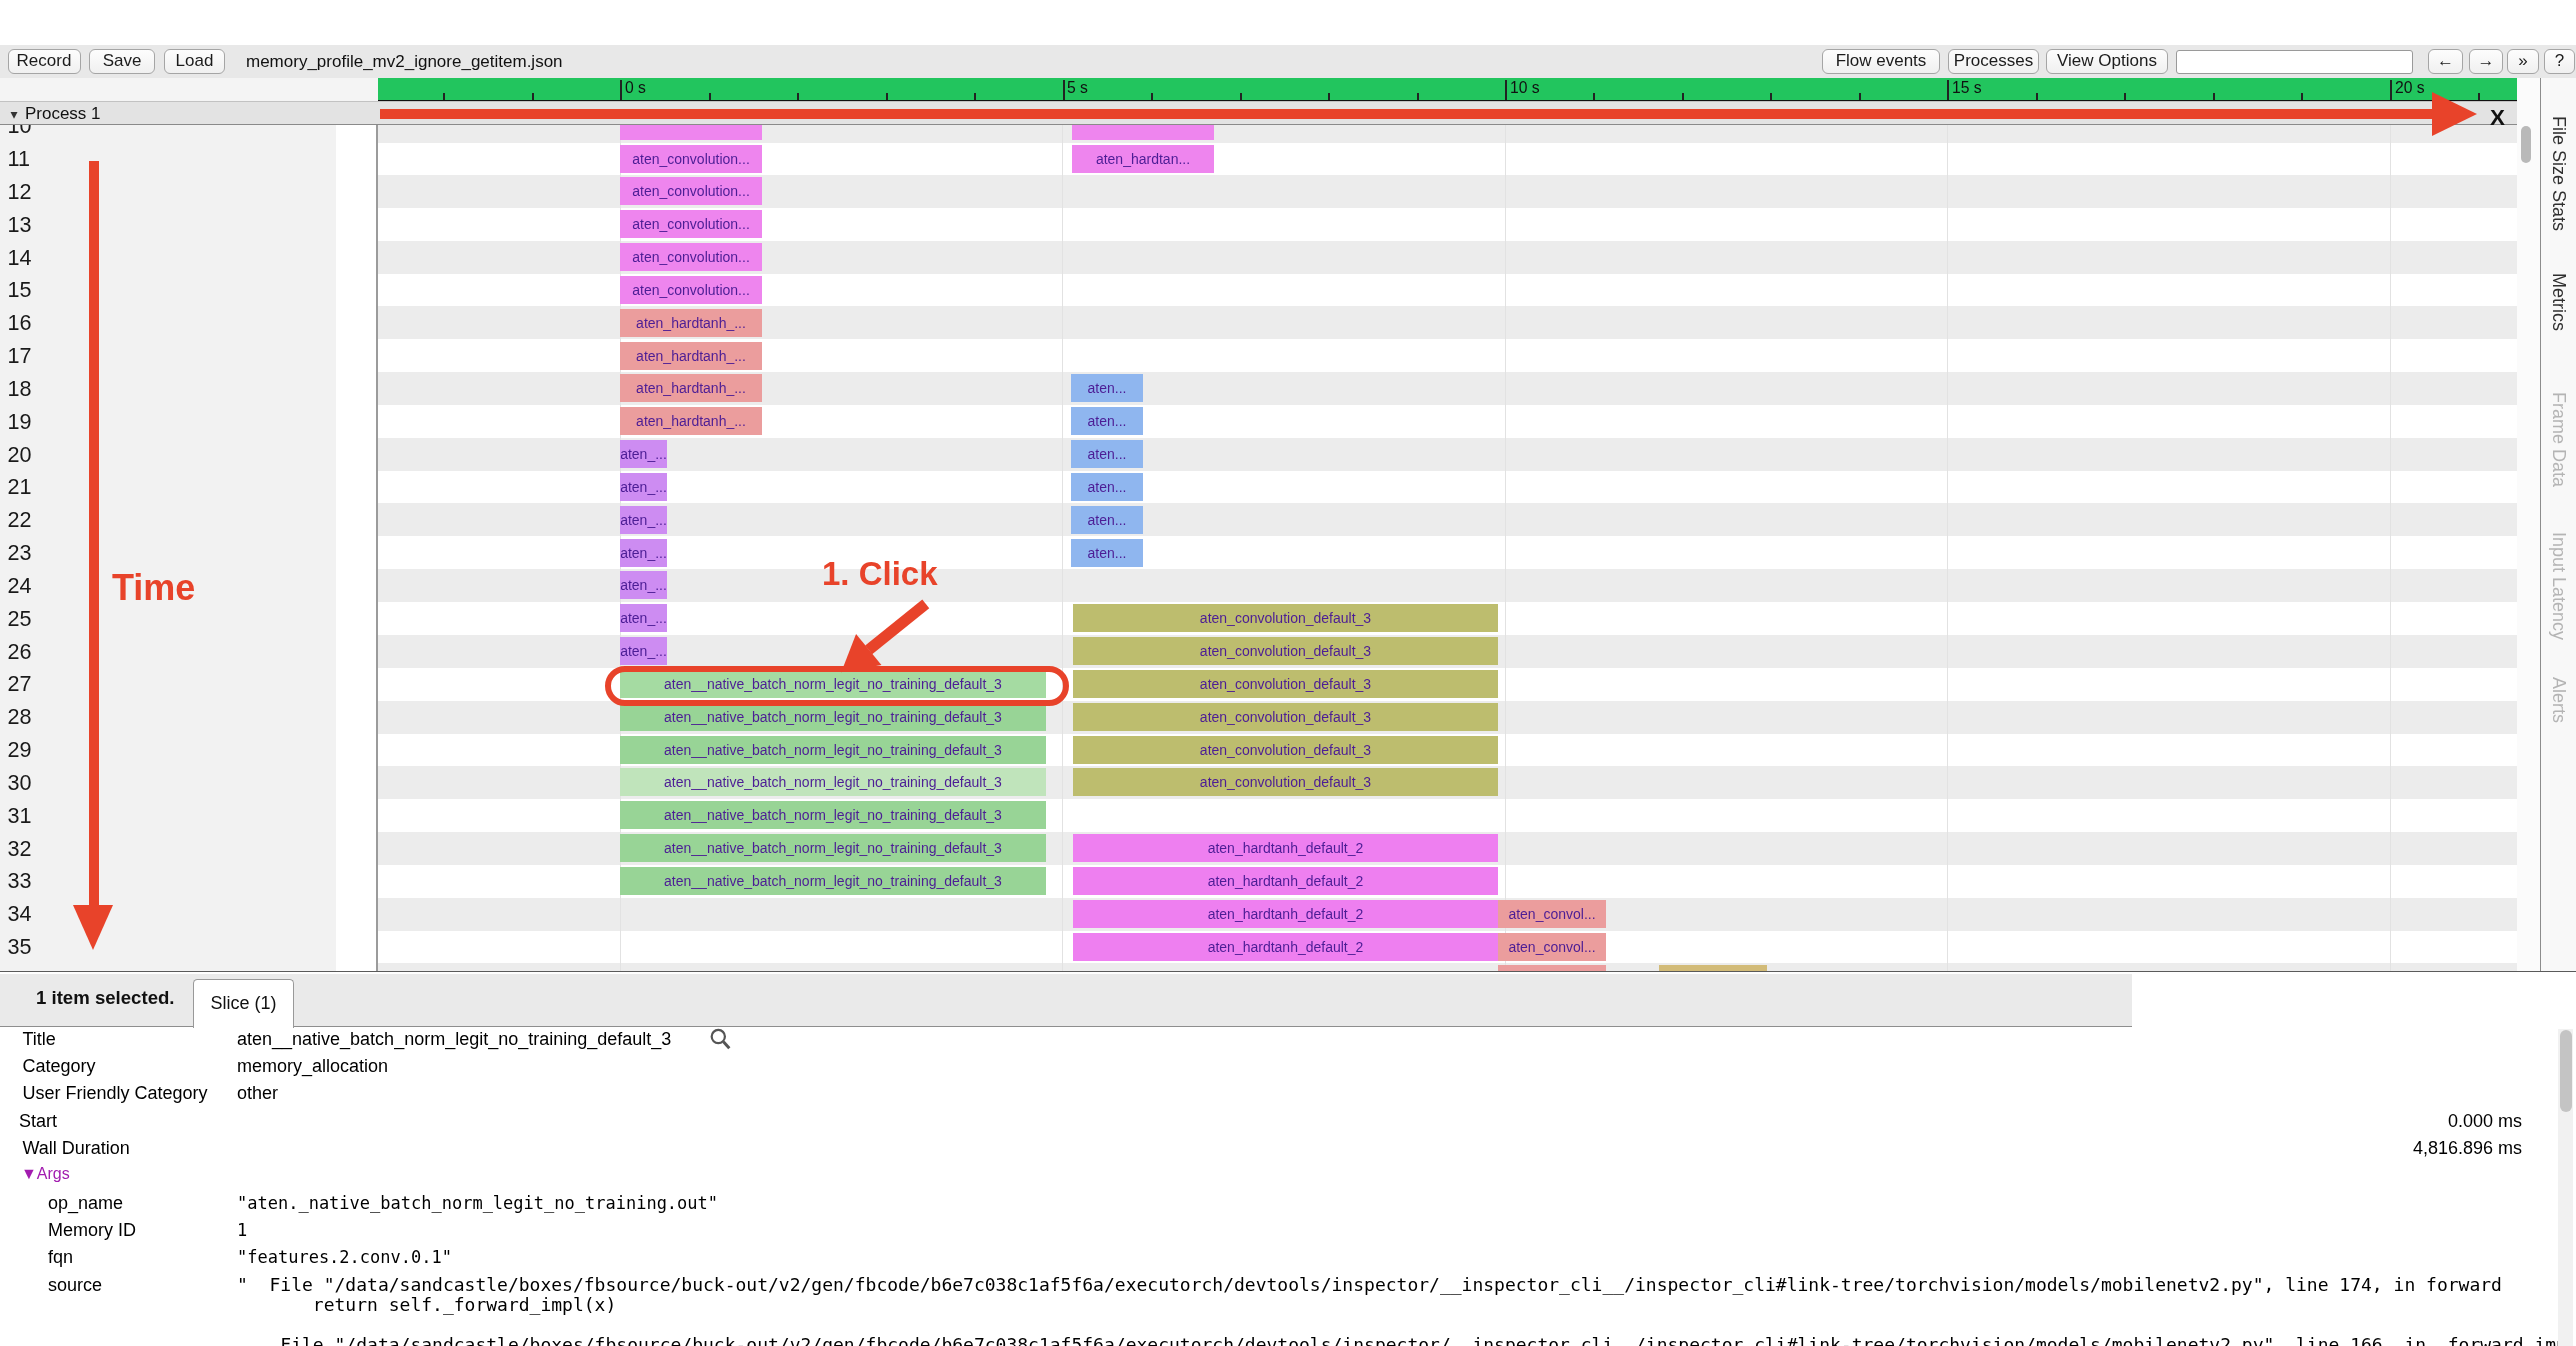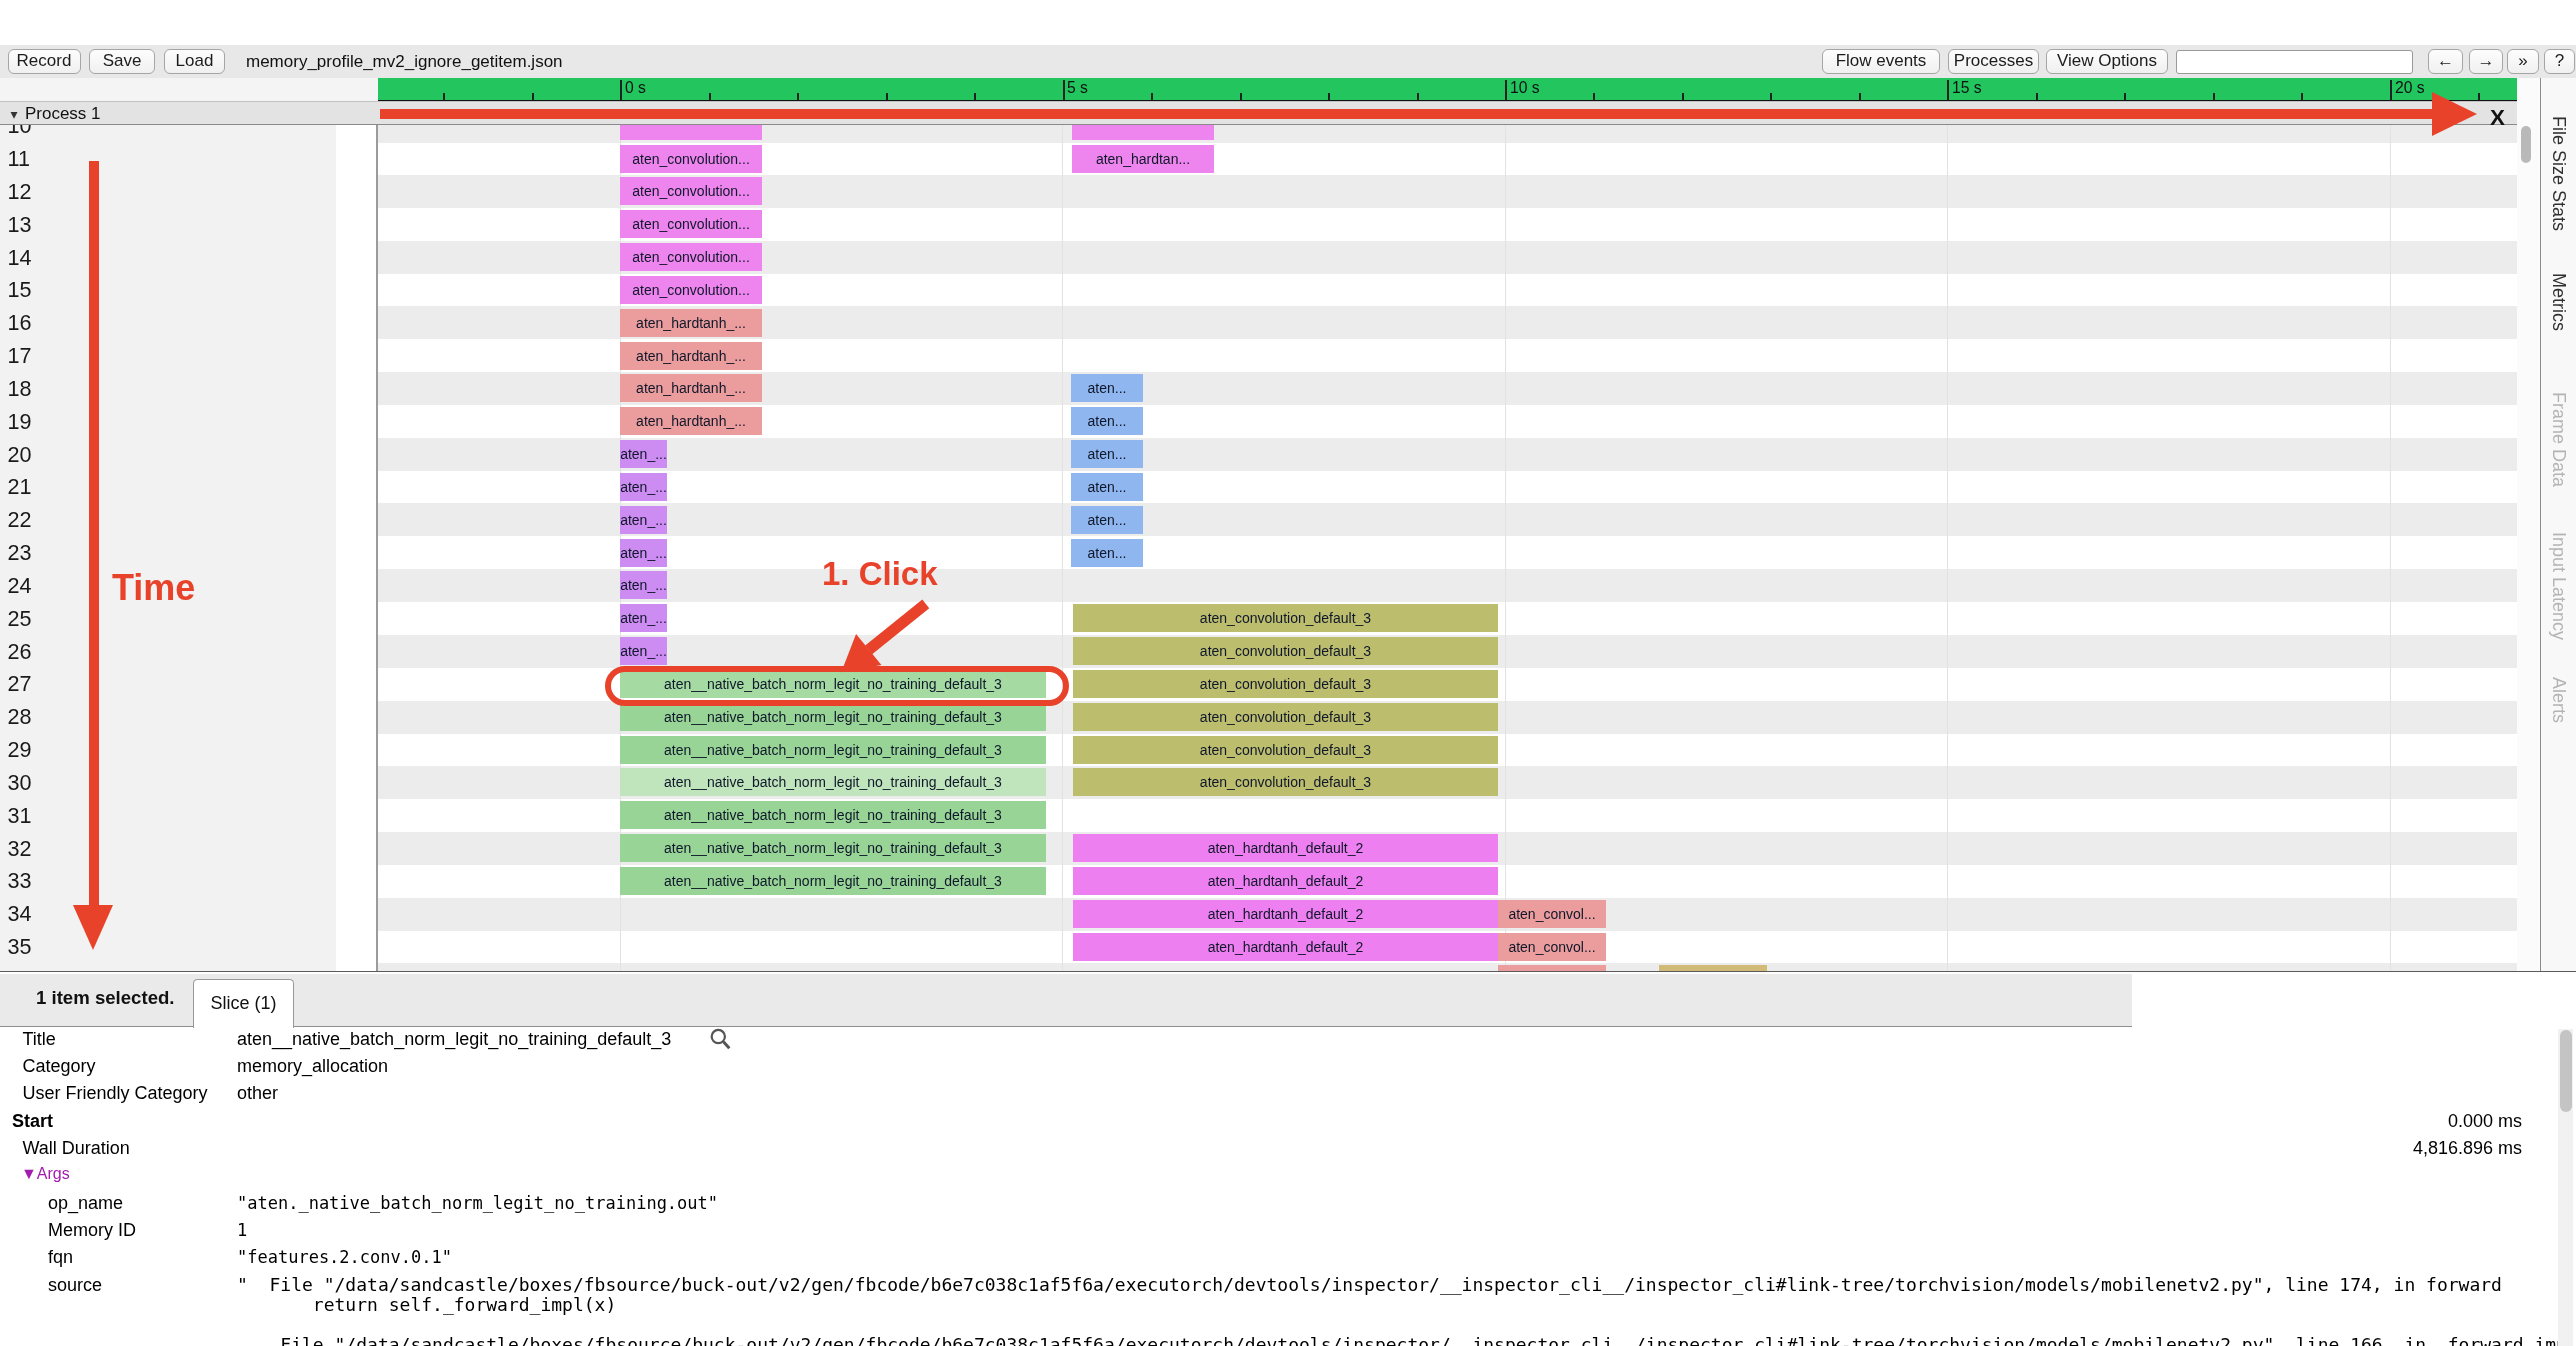--- a/index.html
+++ b/index.html
@@ -31,21 +31,21 @@
 
   
   #timeline { position:absolute; left:0; top:80px; width:2517px; height:847px; overflow:hidden; background:#fff; }
   #labels-col { position:absolute; left:0; top:0; width:336px; height:847px; background:#f2f2f2; }
   #col-divider { position:absolute; left:376px; top:0; width:1.5px; height:847px; background:#9b9b9b; }
   #plot { position:absolute; left:378px; top:0; width:2139px; height:847px; overflow:hidden; }
   .lane-stripe { position:absolute; left:0; width:2139px; height:33px; background:#ececec; }
   .gridline { position:absolute; top:0; width:0.7px; height:847px; background:#e2e2e2; }
   .row-num { position:absolute; left:7.5px; font-size:21.6px; color:#1a1a1a; }
   .slice { position:absolute; height:28px; display:flex; align-items:center; justify-content:center;
-           font-size:14px; color:#0f172a; white-space:nowrap; overflow:hidden; }
+           font-size:14px; color:#4c1d95; white-space:nowrap; overflow:hidden; }
 
   
   .vscroll-track { position:absolute; left:2517px; top:33px; width:23px; height:894px; background:#fbfbfb; }
   .vscroll-thumb { position:absolute; left:2521px; top:81px; width:10.4px; height:37px; background:#b9b9b9; border-radius:5.2px; }
   #sidebar { position:absolute; left:2540px; top:33px; width:36px; height:894px; background:#f8f8f8; border-left:1.5px solid #8c8c8c; }
   .side-item { position:absolute; left:6.7px; writing-mode:vertical-rl; font-size:18px; white-space:nowrap; }
   .side-on  { color:#2f2f2f; }
   .side-off { color:#b4b4b4; }
 
   
@@ -267,21 +267,21 @@
       <div class="tab">Slice (1)</div>
     </div>
   </div>
   <div id="panel-fields">
       <div class="fld-label" style="left: 22.4px; top: 984px;">Title</div>
       <div class="fld-value" style="top: 984px;">aten__native_batch_norm_legit_no_training_default_3</div>
       <div class="fld-label" style="left: 22.4px; top: 1011px;">Category</div>
       <div class="fld-value" style="top: 1011px;">memory_allocation</div>
       <div class="fld-label" style="left: 22.4px; top: 1038px;">User Friendly Category</div>
       <div class="fld-value" style="top: 1038px;">other</div>
-      <div class="fld-label" style="left: 12px; top: 1066px; font-weight: bold;">Start</div>
+      <div class="fld-label" style="left: 19px; top: 1066px;">Start</div>
       <div class="fld-right" style="top: 1066px;">0.000 ms</div>
       <div class="fld-label" style="left: 22.4px; top: 1093px;">Wall Duration</div>
       <div class="fld-right" style="top: 1093px;">4,816.896 ms</div>
       <div class="args-header" style="top: 1120px;">▼Args</div>
       <div class="fld-label" style="left: 48px; top: 1148px;">op_name</div>
       <div class="fld-value mono" style="top: 1148px;">"aten._native_batch_norm_legit_no_training.out"</div>
       <div class="fld-label" style="left: 48px; top: 1175px;">Memory ID</div>
       <div class="fld-value mono" style="top: 1175px;">1</div>
       <div class="fld-label" style="left: 48px; top: 1202px;">fqn</div>
       <div class="fld-value mono" style="top: 1202px;">"features.2.conv.0.1"</div>

